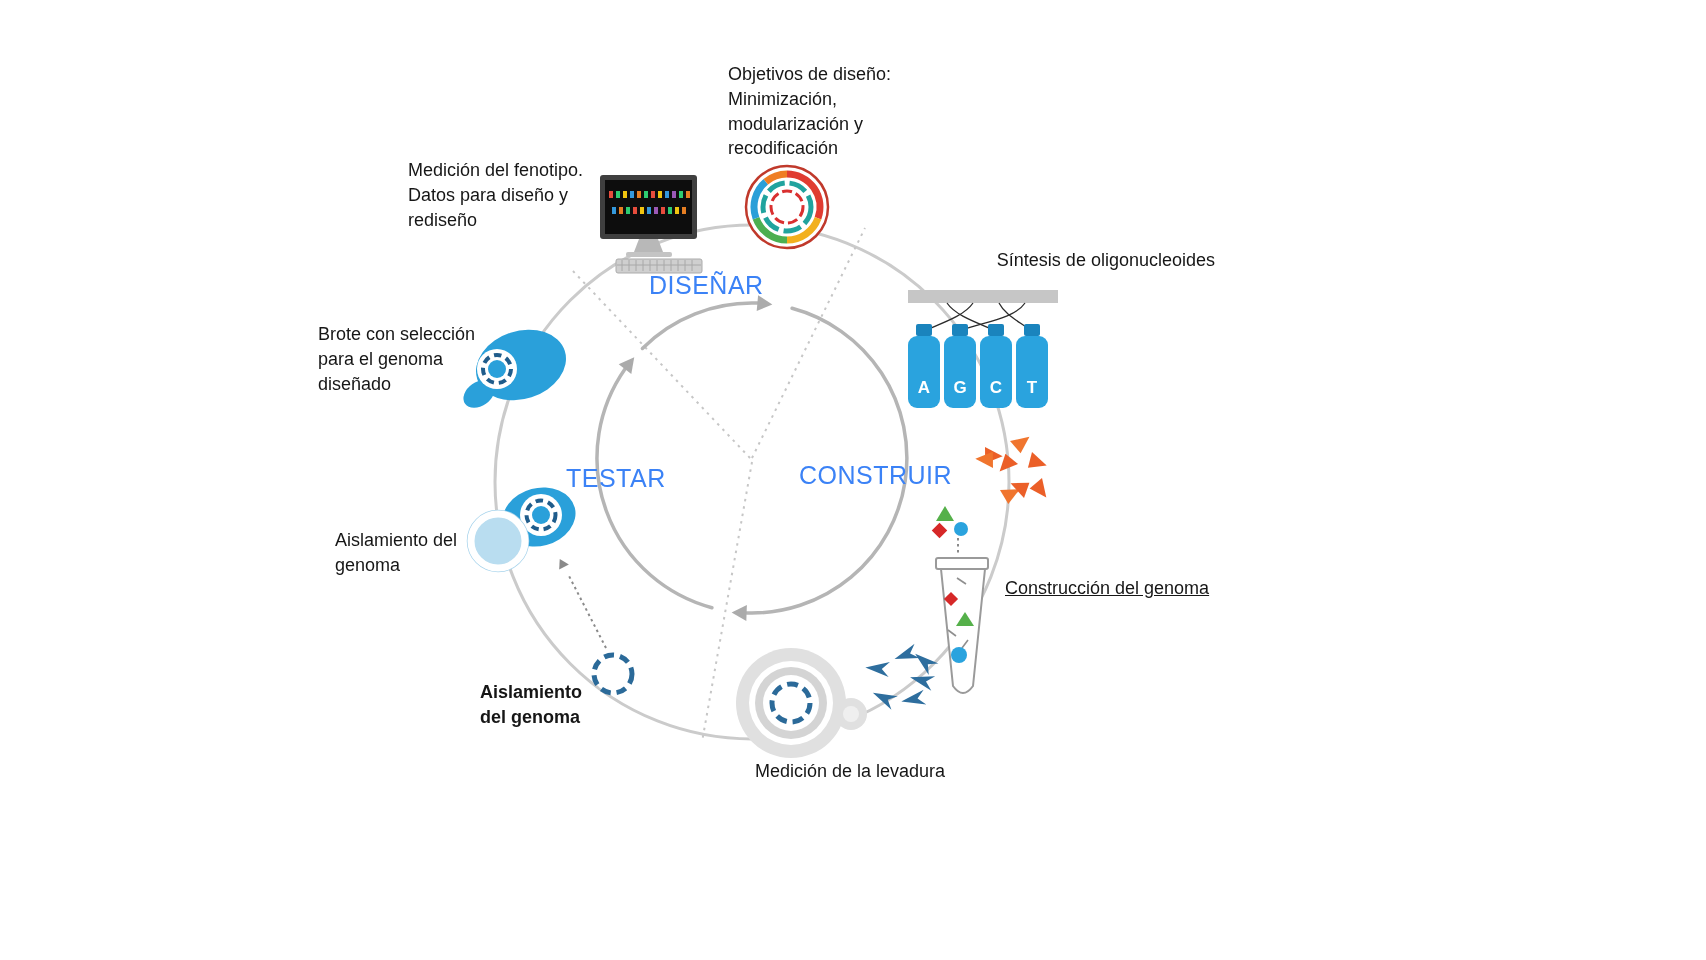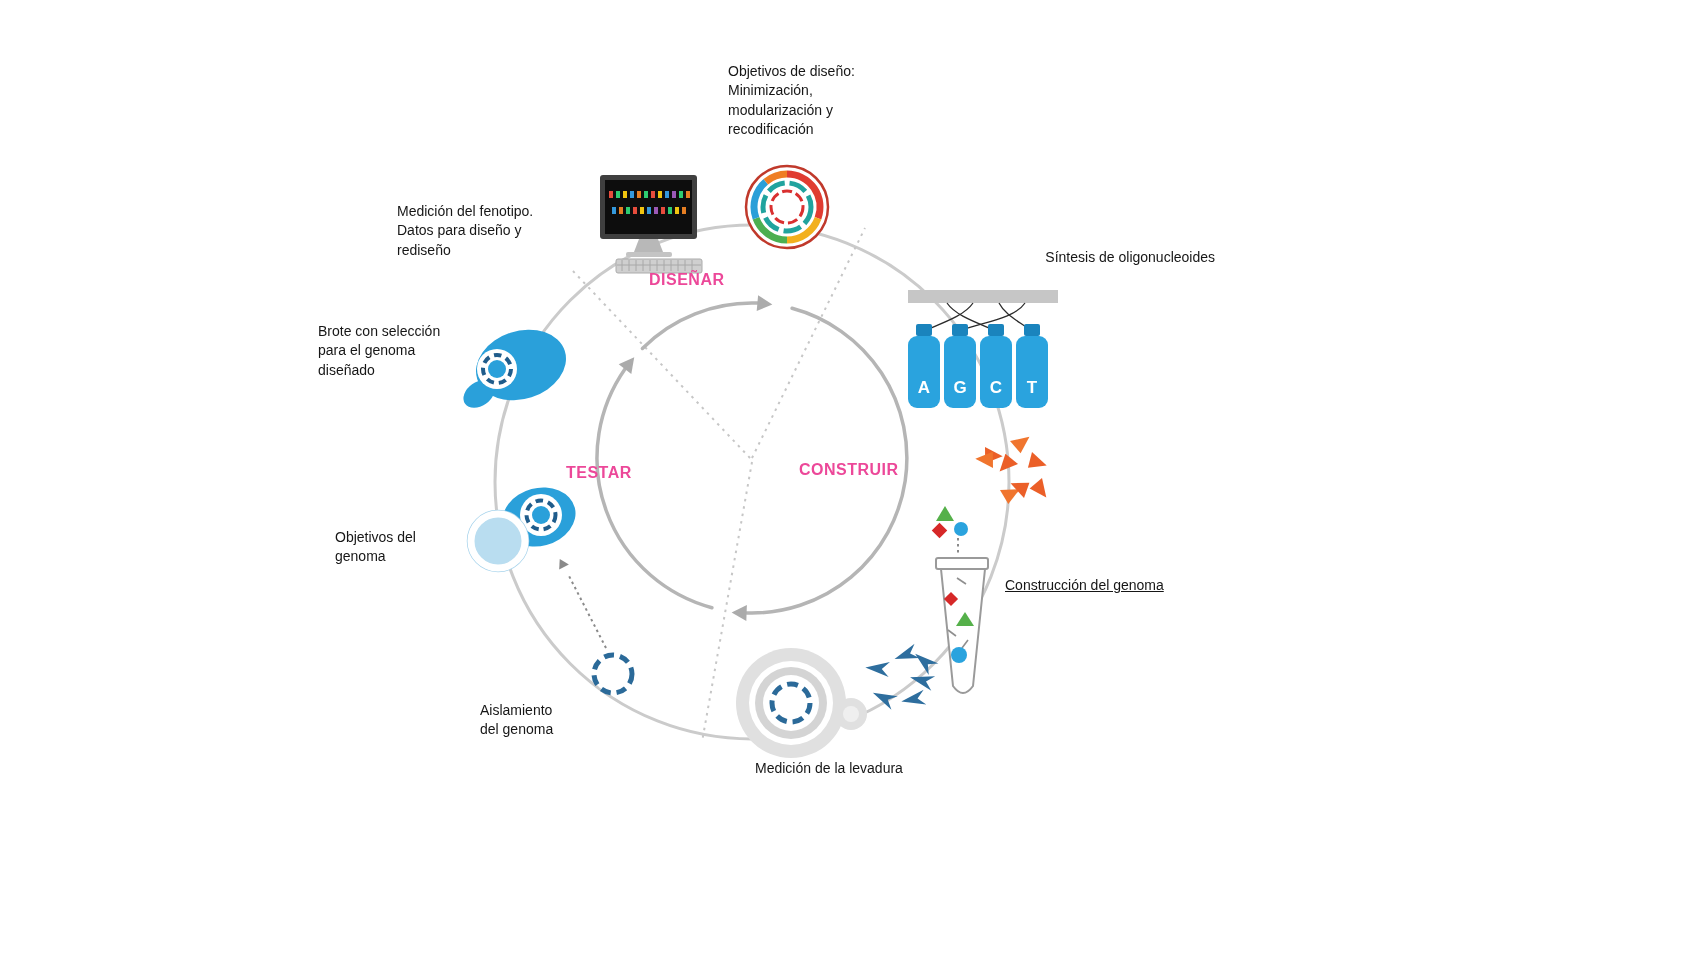--- a/index.html
+++ b/index.html
@@ -2,25 +2,25 @@
 <html><head>
 <meta charset="utf-8">
 <style>
   html,body{margin:0;padding:0;background:#ffffff;}
   .stage{
     position:relative;width:1706px;height:960px;background:#ffffff;
     font-family:"Liberation Sans",sans-serif;overflow:hidden;
   }
   .stage svg{position:absolute;left:0;top:0;}
   .lbl{
-    position:absolute;font-size:14px;line-height:1.38;color:#161616;
+    position:absolute;font-size:18px;line-height:1.38;color:#161616;
     white-space:pre-line;z-index:2;
   }
   .phase{
-    position:absolute;font-size:16px;font-weight:bold;color:#ec4899;
+    position:absolute;font-size:25px;font-weight:normal;color:#3b82f6;
     letter-spacing:.5px;z-index:2;
   }
 </style>
 </head>
 <body>
 
 <div class="stage">
 
   <svg width="1706" height="960" viewBox="0 0 1706 960">
 
@@ -190,27 +190,27 @@
   </svg>
 
   <div class="phase" style="left:649px;top:271px;">DISEÑAR</div>
   <div class="phase" style="left:799px;top:461px;">CONSTRUIR</div>
   <div class="phase" style="left:566px;top:464px;">TESTAR</div>
 
   <div class="lbl" style="left:728px;top:62px;width:210px;">Objetivos de diseño:
 Minimización,
 modularización y
 recodificación</div>
-  <div class="lbl" style="left:397px;top:158px;width:200px;margin-top:44px;">Medición del fenotipo.
+  <div class="lbl" style="left:408px;top:158px;width:200px;">Medición del fenotipo.
 Datos para diseño y
 rediseño</div>
   <div class="lbl" style="left:955px;top:248px;width:260px;text-align:right;">Síntesis de oligonucleoides</div>
   <div class="lbl" style="left:1005px;top:576px;width:240px;text-decoration:underline;">Construcción del genoma</div>
   <div class="lbl" style="left:755px;top:759px;width:240px;">Medición de la levadura</div>
-  <div class="lbl" style="left:480px;top:701px;width:140px;">Aislamiento
+  <div class="lbl" style="left:480px;top:680px;width:140px;font-weight:bold;">Aislamiento
 del genoma</div>
-  <div class="lbl" style="left:335px;top:528px;width:150px;">Objetivos del
+  <div class="lbl" style="left:335px;top:528px;width:150px;">Aislamiento del
 genoma</div>
   <div class="lbl" style="left:318px;top:322px;width:190px;">Brote con selección
 para el genoma
 diseñado</div>
 
 </div>
 
 </body></html>

